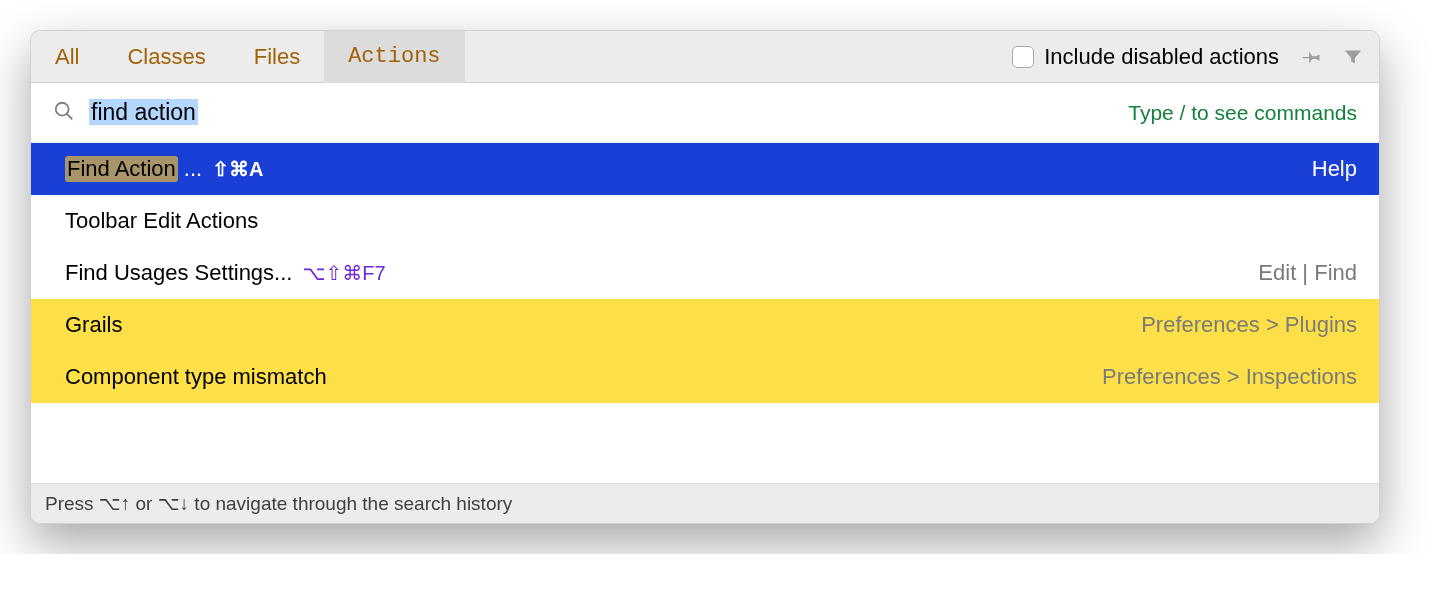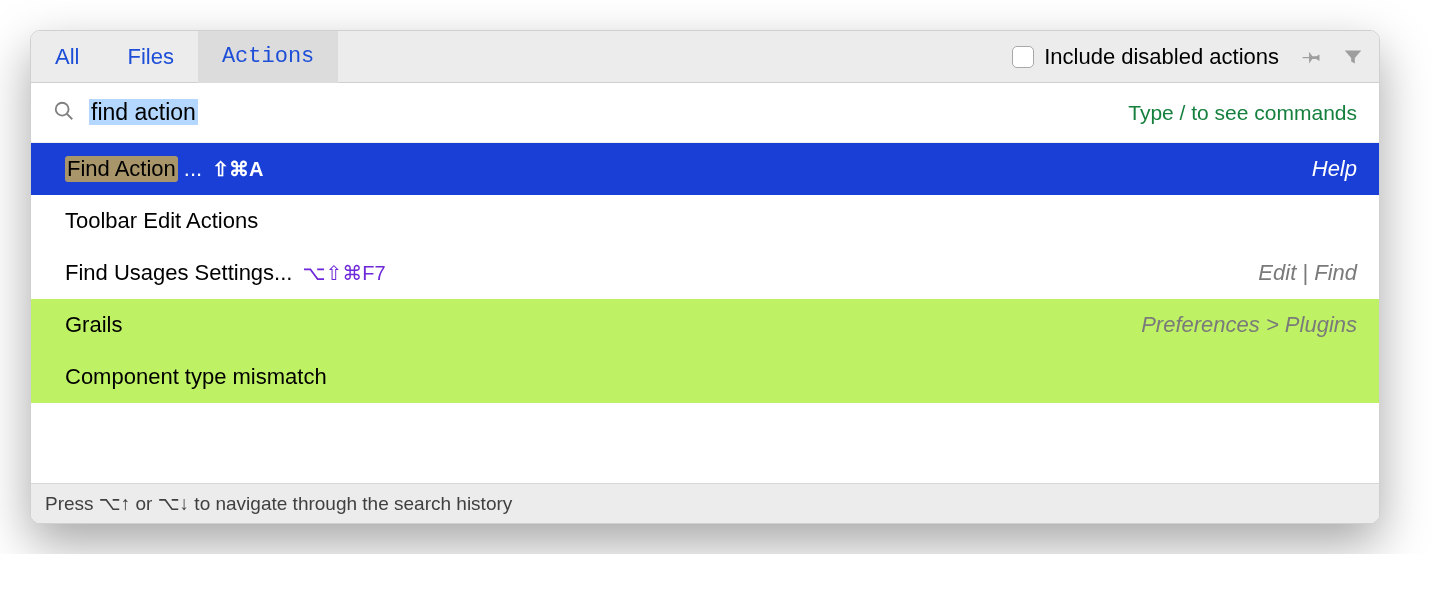--- a/index.html
+++ b/index.html
@@ -23,21 +23,21 @@
       border-bottom: 1px solid #cfcfcf;
       height: 52px;
       padding: 0 6px 0 0;
     }
     .tab {
       padding: 0 24px;
       height: 52px;
       display: flex;
       align-items: center;
       font-size: 22px;
-      color: #1d4ed8;
+      color: #a16207;
       cursor: pointer;
     }
     .tab.active {
       background: #dcdcdc;
       font-family: Liberation Mono, monospace;
     }
     .spacer { flex: 1; }
     .checkbox-wrap {
       display: flex;
       align-items: center;
@@ -93,21 +93,21 @@
     .results { }
     .result-row {
       display: flex;
       align-items: center;
       height: 52px;
       padding: 0 22px 0 34px;
       font-size: 22px;
       color: #000;
       background: #fff;
     }
-    .result-row.alt { background: #bef264; }
+    .result-row.alt { background: #fde047; }
     .result-row.selected {
       background: #1a3fd6;
       color: #fff;
     }
     .result-row .leftwrap {
       display: flex;
       align-items: center;
       gap: 6px;
     }
     .hl {
@@ -124,21 +124,20 @@
       font-size: 20px;
       font-weight: 600;
       margin-left: 4px;
     }
     .shortcut.dim { color: #6d28d9; font-weight: 500; }
     .result-row.selected .shortcut { color: #fff; }
     .rightpath {
       margin-left: auto;
       font-size: 22px;
       color: #7a7a7a;
-      font-style: italic;
     }
     .result-row.selected .rightpath { color: #fff; }
 
     .empty-area {
       height: 80px;
       background: #fff;
     }
     .footer {
       background: #ececec;
       border-top: 1px solid #d8d8d8;
@@ -150,20 +149,21 @@
       color: #404040;
     }
   </style>
 </head>
 <body>
 
 <div class="window">
 
   <div class="tabbar">
     <div class="tab">All</div>
+    <div class="tab">Classes</div>
     <div class="tab">Files</div>
     <div class="tab active">Actions</div>
     <div class="spacer"></div>
     <div class="checkbox-wrap">
       <div class="checkbox"></div>
       <span class="checkbox-label">Include disabled actions</span>
     </div>
     <div class="icon-btn">
       <svg viewBox="0 0 24 24">
           <path d="M14 4l6 6-4 1-3 3 1 6-4-4-5 5-1-1 5-5-4-4 6 1 3-3 1-4z" transform="rotate(45 12 12)" fill="#9e9e9e"></path>
@@ -219,20 +219,21 @@
       <span class="leftwrap">
         <span>Grails</span>
       </span>
       <span class="rightpath">Preferences &gt; Plugins</span>
     </div>
 
     <div class="result-row alt">
       <span class="leftwrap">
         <span>Component type mismatch</span>
       </span>
+      <span class="rightpath">Preferences &gt; Inspections</span>
     </div>
 
   </div>
 
   <div class="empty-area"></div>
 
   <div class="footer">
     <span>Press ⌥↑ or ⌥↓ to navigate through the search history</span>
   </div>
 

